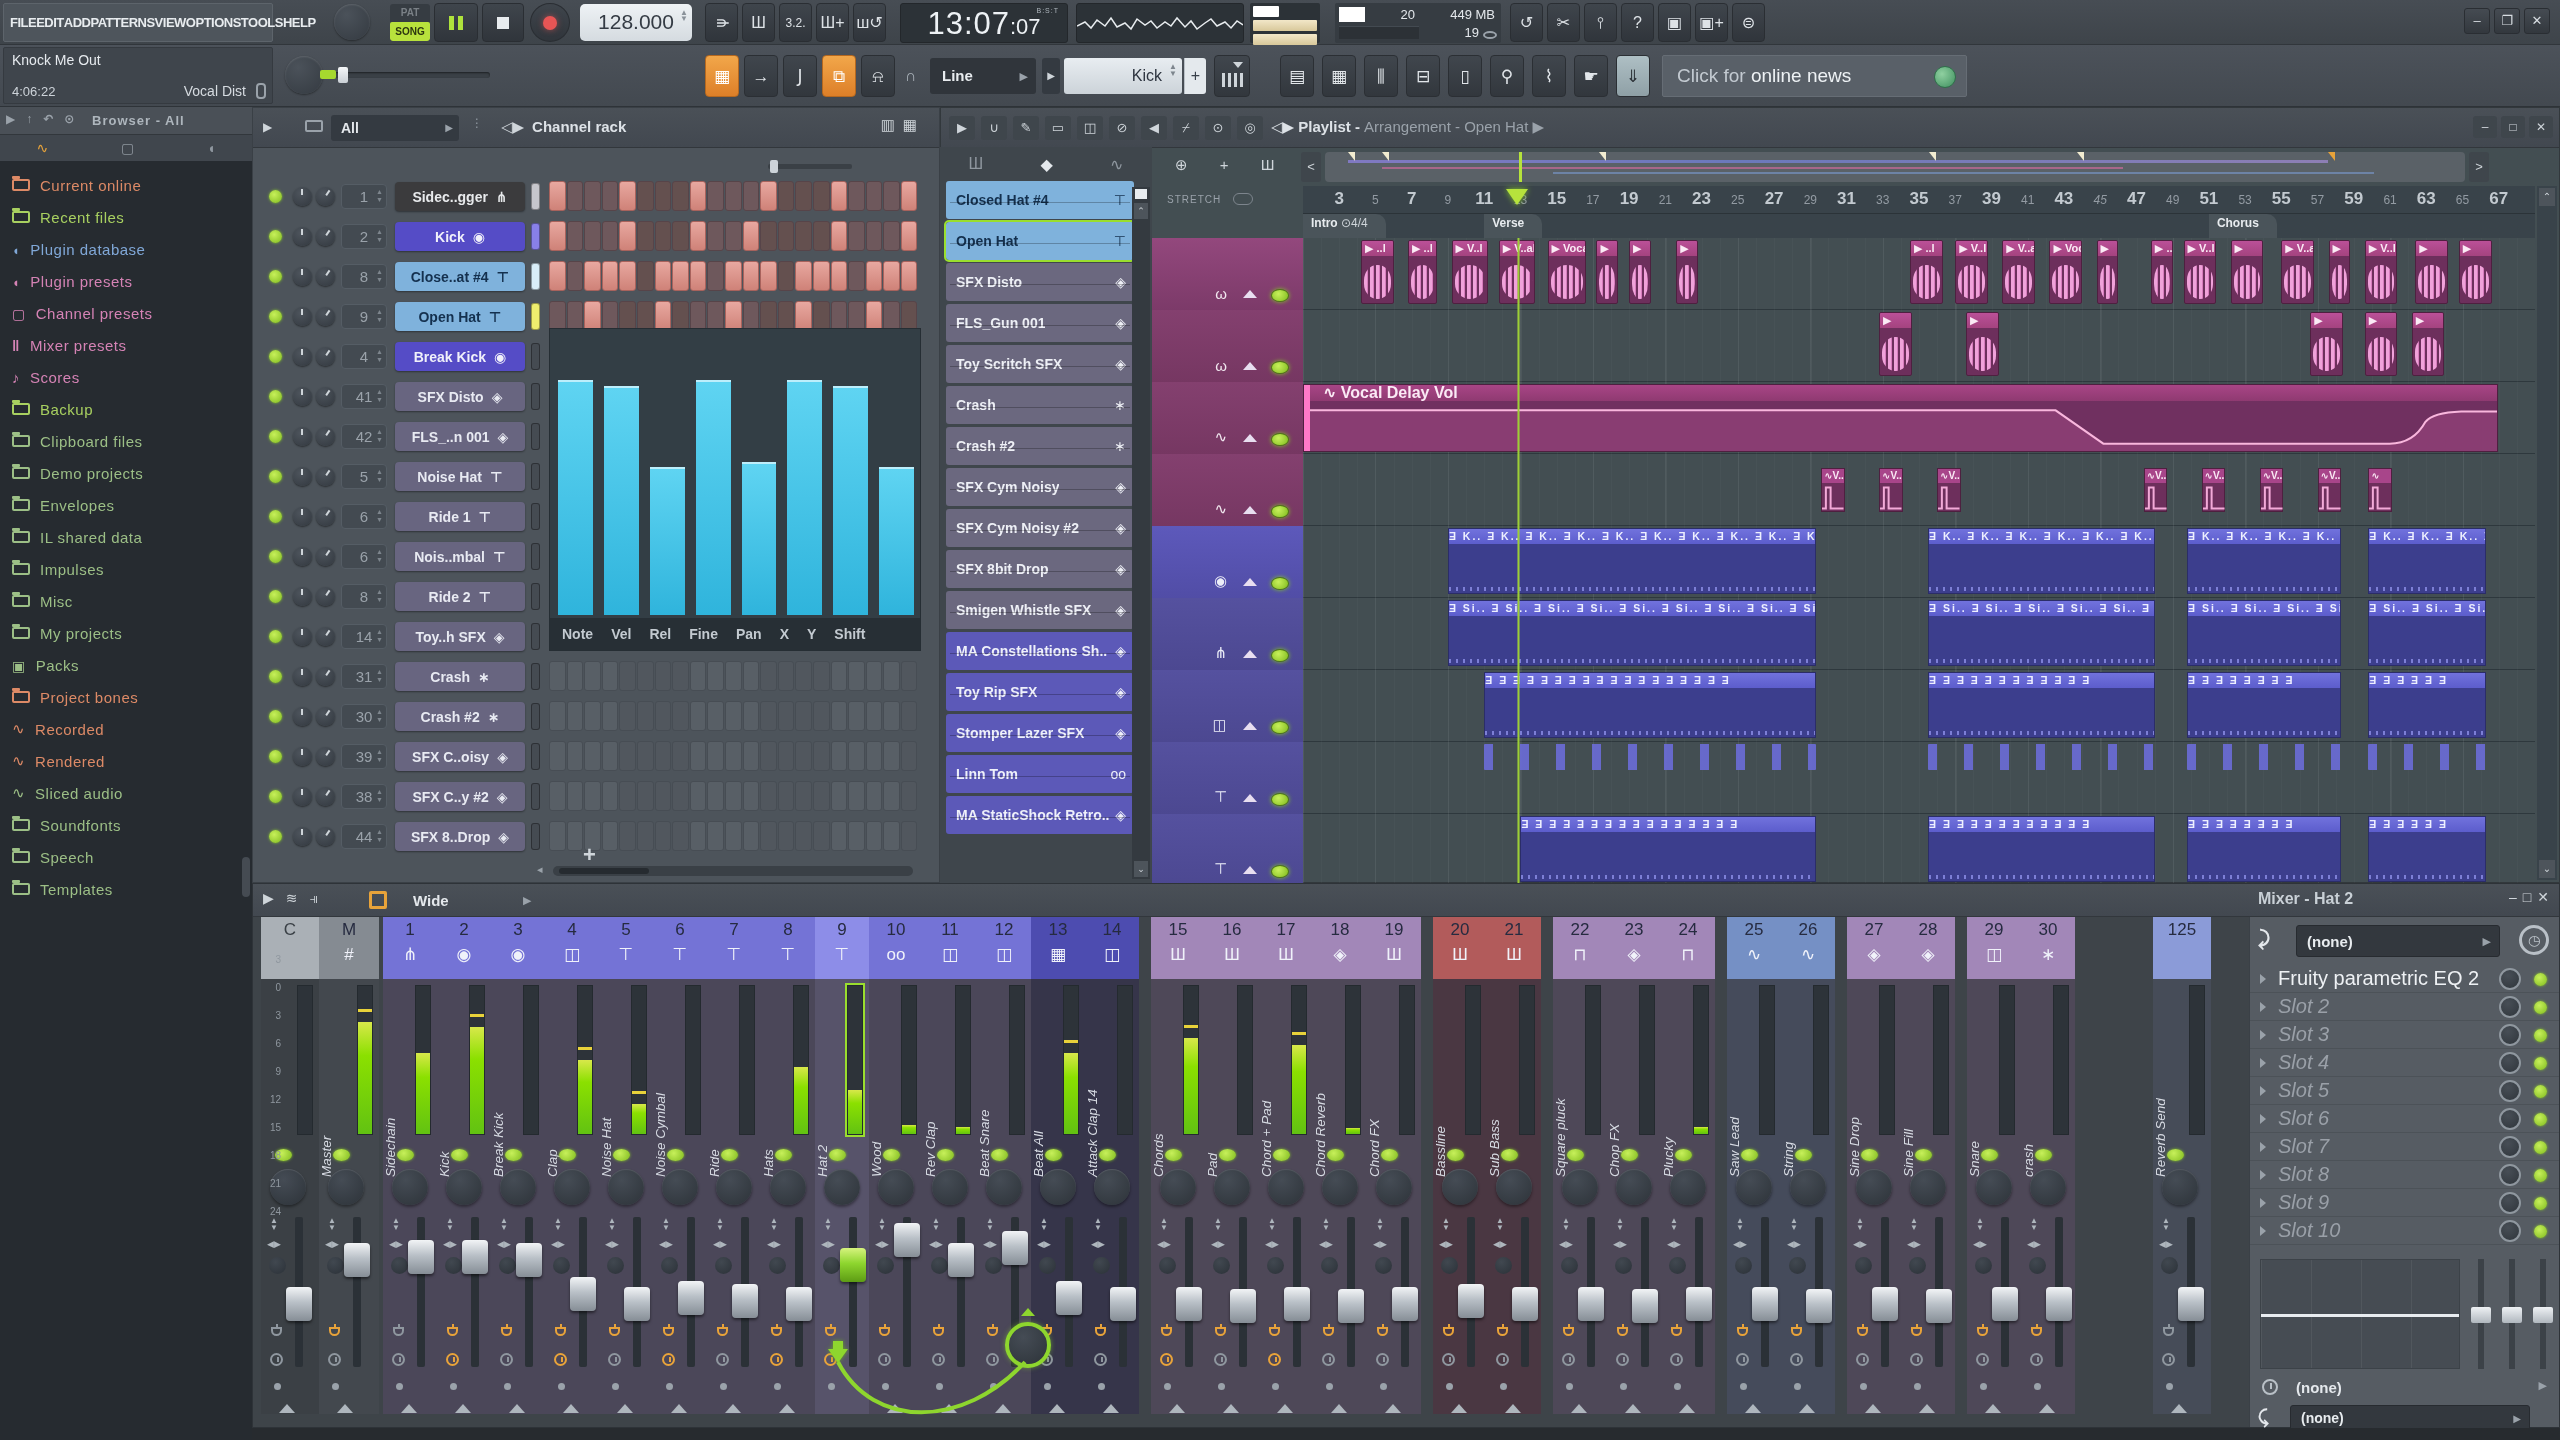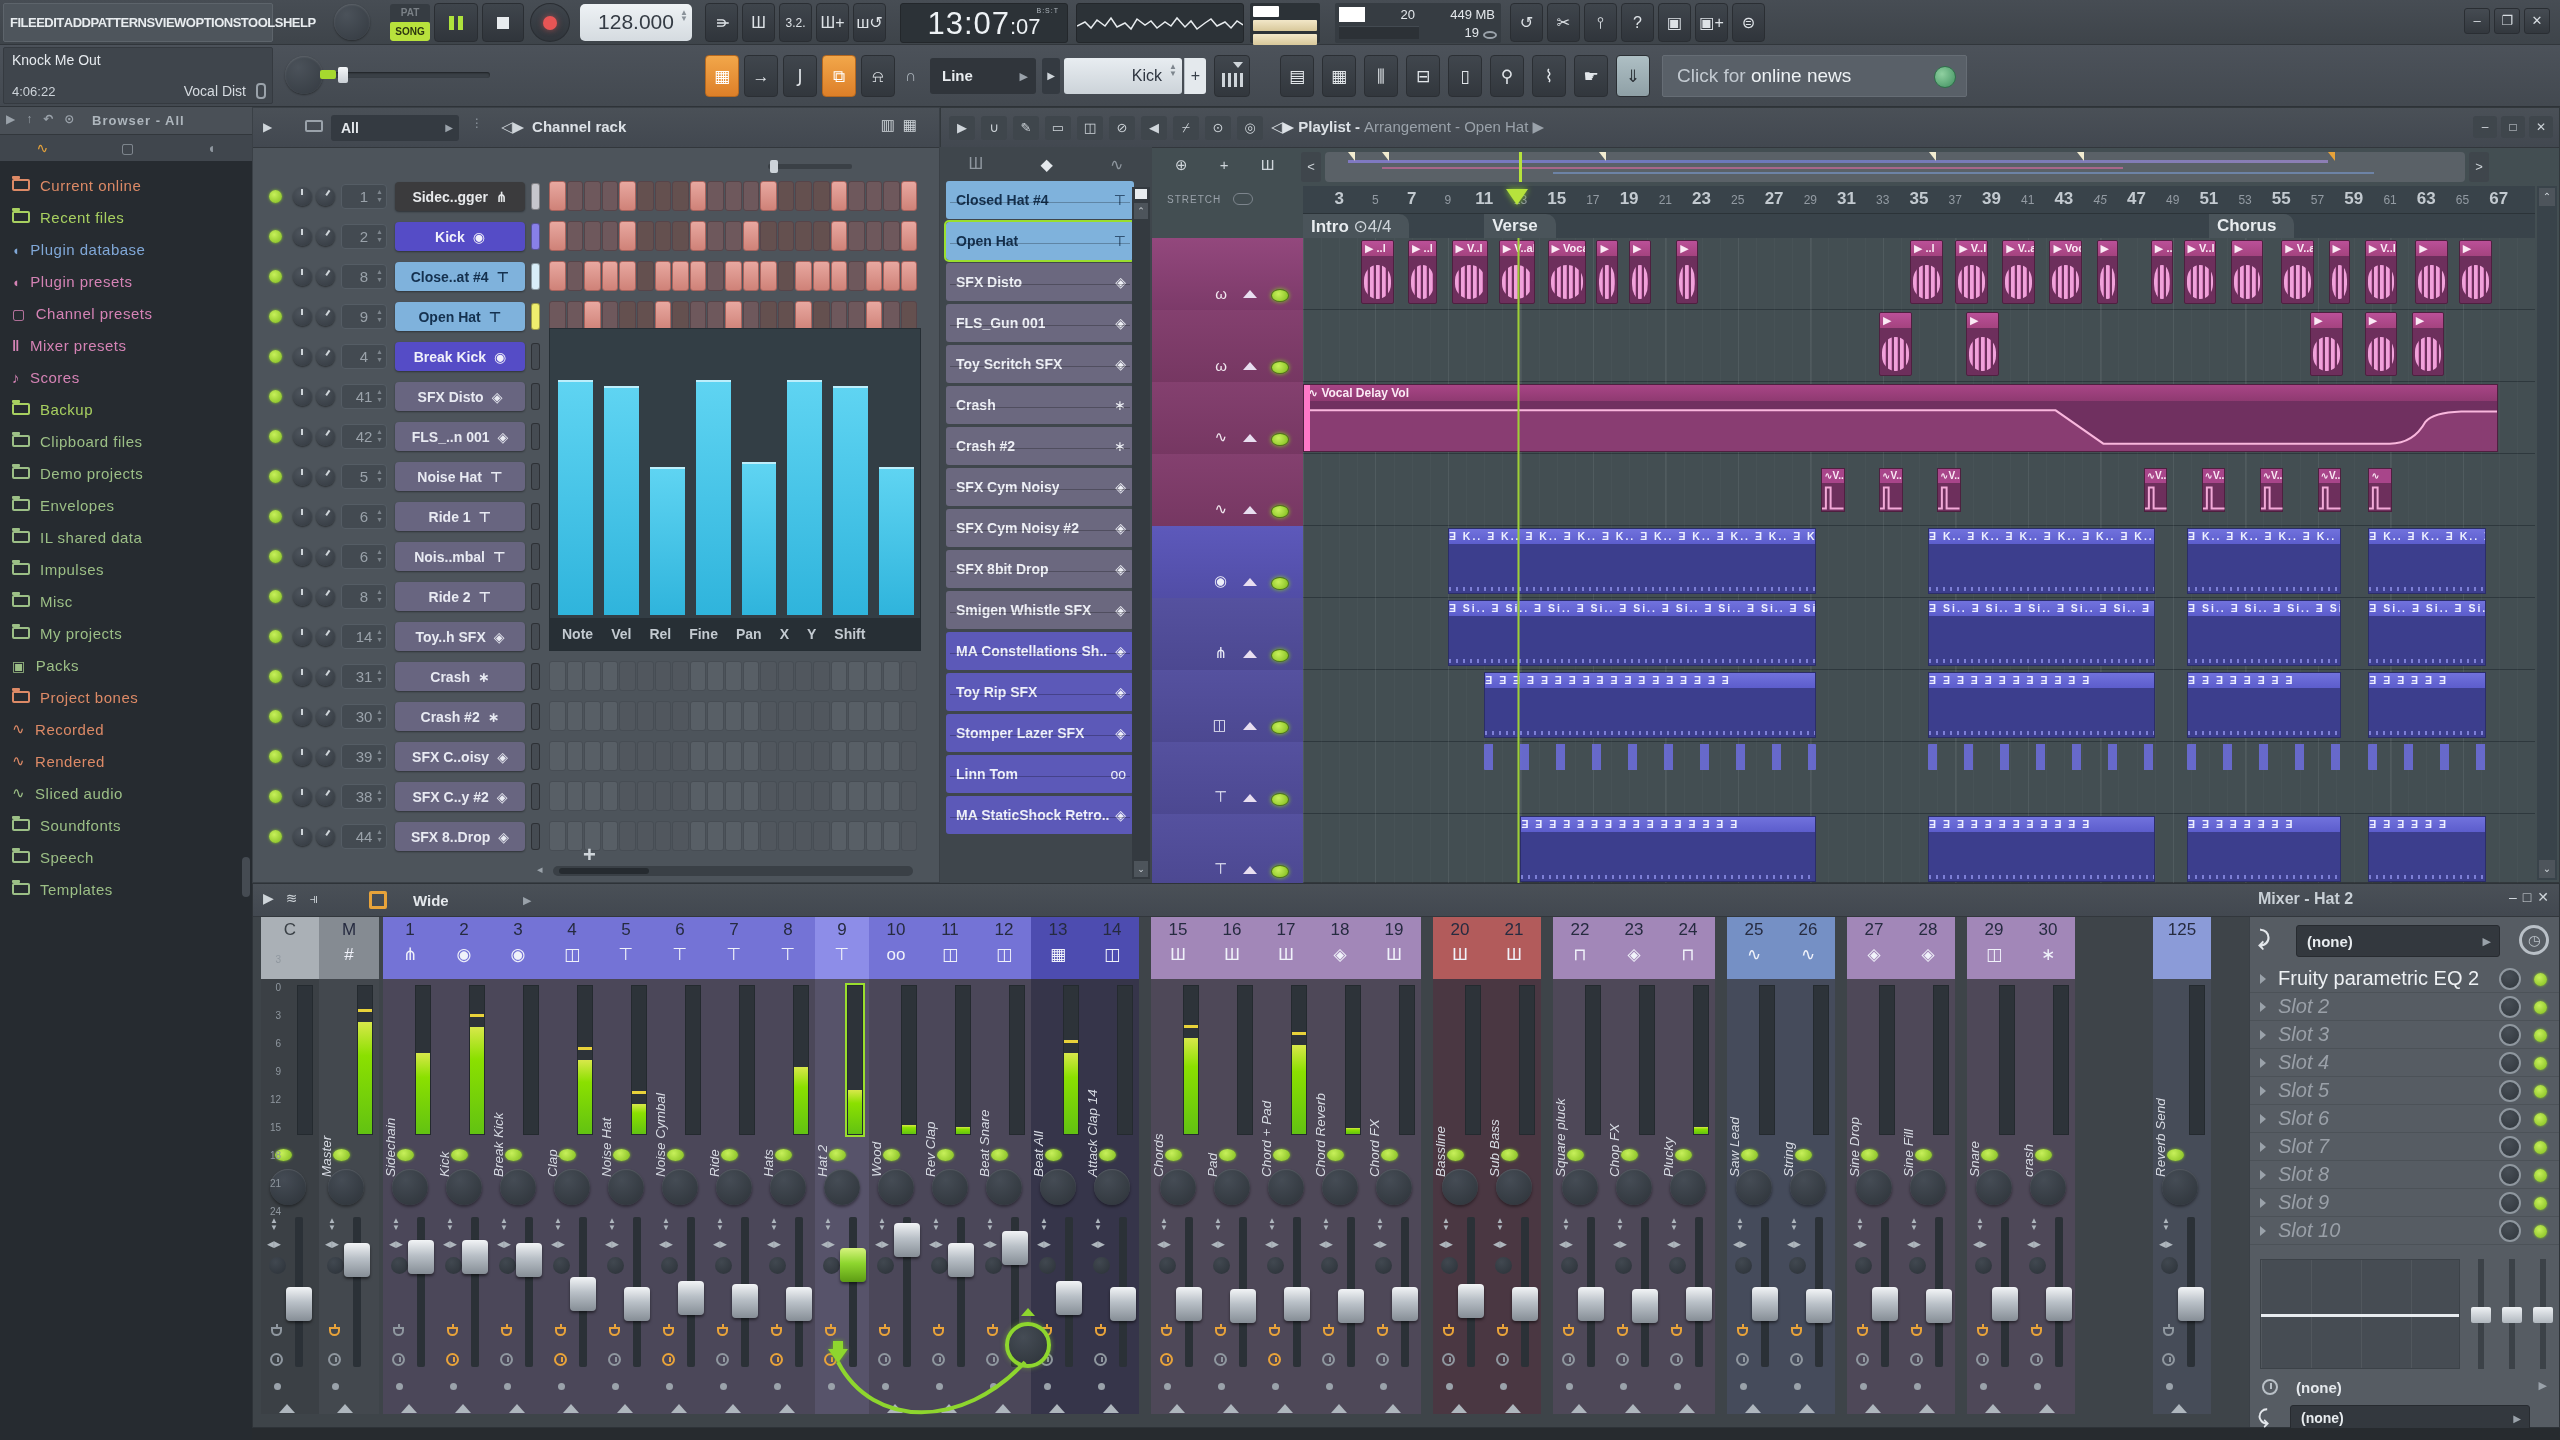--- a/index.html
+++ b/index.html
@@ -162,21 +162,21 @@
   #minimap .ph{position:absolute;top:0;bottom:0;width:3px;background:#b6e33c;}
   #pl-navbtn{position:absolute;left:148px;top:4px;width:20px;height:30px;background:#3f464c;border-radius:3px;color:#cfd5da;text-align:center;line-height:30px;font-size:13px;}
   #pl-navbtn2{position:absolute;left:1316px;top:4px;width:20px;height:30px;background:#3f464c;border-radius:3px;color:#cfd5da;text-align:center;line-height:30px;font-size:13px;}
   #zstoggles{position:absolute;left:0;top:78px;width:362px;height:28px;font-size:10px;color:#9aa2aa;letter-spacing:1px;}
   #zstoggles span{position:absolute;top:8px;}
   #zstoggles .pill{position:absolute;top:7px;width:20px;height:12px;border:1px solid #7d858d;border-radius:6px;}
   #ruler{position:absolute;left:362px;top:78px;width:1232px;height:28px;background:#39434a;border-bottom:1px solid #2b3338;}
   .rnum{position:absolute;top:3px;transform:translateX(-50%);color:#c3cad0;font-size:17px;font-weight:bold;}
   .rnum.sm{font-size:12px;top:7px;color:#939ba3;font-weight:normal;}
   #markers{position:absolute;left:362px;top:106px;width:1232px;height:24px;background:#39434a;}
-  .marker{position:absolute;top:0;height:24px;background:#4a545a;border-radius:0 10px 0 0;color:#e8ecef;font-size:17px;font-weight:bold;padding:2px 18px 0 8px;}
+  .marker{position:absolute;top:0;height:24px;background:#4a545a;border-radius:0 10px 0 0;color:#e8ecef;font-size:12px;font-weight:bold;padding:2px 18px 0 8px;}
   .marker .clk{font-weight:normal;color:#cfd5da;}
   #playhead{position:absolute;top:3px;transform:translateX(-50%);border-left:11px solid transparent;border-right:11px solid transparent;border-top:16px solid #b6e33c;filter:drop-shadow(0 0 3px #86c52a);}
   #phline{position:absolute;top:128px;bottom:1px;width:3px;background:linear-gradient(90deg,rgba(182,227,60,.25),#9ccf35,rgba(182,227,60,.25));z-index:8;}
 
   
   #trackheads{position:absolute;left:0;top:130px;width:362px;}
   .thead{height:72px;position:relative;color:#f2e8f0;}
   .t-voc{background:linear-gradient(#93487d,#7c3a69);}
   .t-voc-sub{background:linear-gradient(#84406f,#763762);}
   .t-kick{background:linear-gradient(#5d59bb,#514da6);color:#eceef8;}
@@ -193,21 +193,21 @@
     background:
       repeating-linear-gradient(90deg,rgba(255,255,255,.05) 0 1px,transparent 1px 72.5px),
       repeating-linear-gradient(90deg,rgba(255,255,255,.025) 0 1px,transparent 1px 18.12px),
       repeating-linear-gradient(#46525700 0 71px,#2e383d 71px 72px);}
   .lane{position:absolute;left:0;width:100%;height:72px;}
   .aclip{position:absolute;top:2px;height:64px;background:#6d2f5c;border:1px solid #4e2040;border-radius:2px;overflow:hidden;}
   .aclip .hd{height:15px;background:linear-gradient(#bb5098,#a4437f);color:#fbeaf5;font-size:11px;font-weight:bold;line-height:15px;padding-left:3px;white-space:nowrap;}
   .aclip .wf{position:absolute;left:2px;right:2px;top:24px;height:34px;border-radius:50% / 45%;
     background:repeating-linear-gradient(90deg,#f0a2da 0 3px,#d77cbd 3px 4px,transparent 4px 6px);}
   .autoclip{position:absolute;top:2px;height:68px;background:#703060;border:1px solid #4e2040;overflow:hidden;}
-  .autoclip .hd{height:16px;background:linear-gradient(#a84586,#8f3a71);color:#fbeaf5;font-size:12px;font-weight:bold;line-height:16px;padding-left:4px;}
+  .autoclip .hd{height:16px;background:linear-gradient(#a84586,#8f3a71);color:#fbeaf5;font-size:16px;font-weight:bold;line-height:16px;padding-left:19px;}
   .autoclip::before{content:"";position:absolute;left:0;top:0;bottom:0;width:6px;background:#ff79c8;z-index:2;}
   .autoclip svg{position:absolute;left:0;top:16px;width:100%;height:52px;}
   .panclip{position:absolute;top:14px;height:44px;background:#6d2f5c;border:1px solid #4e2040;overflow:visible;}
   .panclip .hd{height:14px;background:#a8458a;color:#fbeaf5;font-size:10px;font-weight:bold;line-height:14px;padding-left:2px;white-space:nowrap;}
   .panclip svg{position:absolute;left:0;top:14px;width:100%;height:30px;overflow:visible;}
   .prun{position:absolute;top:2px;height:66px;background:#3c3e8d;border:1px solid #2b2d68;overflow:hidden;}
   .prun .hd{height:15px;background:linear-gradient(#7172dd,#5c5dcc);color:#eef0ff;font-size:10.5px;font-weight:bold;line-height:15px;letter-spacing:2px;white-space:nowrap;overflow:hidden;}
   .prun::after{content:"";position:absolute;left:0;right:0;bottom:2px;height:4px;background:repeating-linear-gradient(90deg,#8d8fe8 0 2px,transparent 2px 7px);opacity:.8;}
   .nrun{position:absolute;top:2px;height:26px;background:repeating-linear-gradient(90deg,#6b6cd8 0 9px,transparent 9px 36px);opacity:.9;border-radius:1px;}
   #pl-vscroll{position:absolute;right:2px;top:78px;width:20px;height:694px;background:#39434a;}

